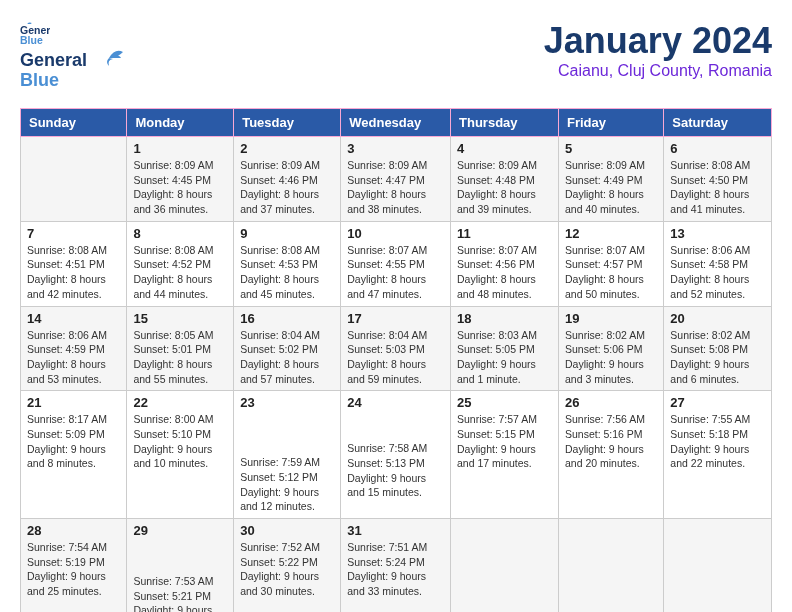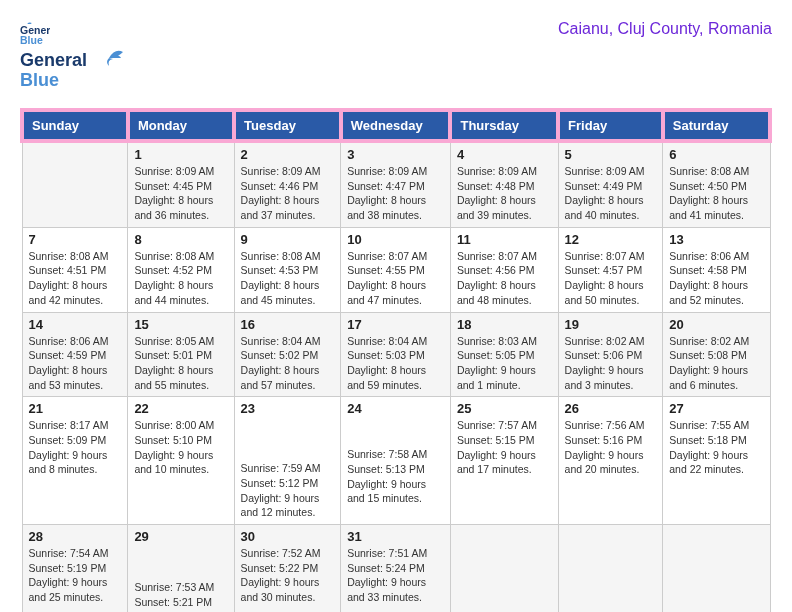--- a/index.html
+++ b/index.html
@@ -38,21 +38,21 @@
       border-collapse: collapse;
       font-size: 11px;
     }
     thead tr th {
       background-color: #2a5aa7;
       color: #fff;
       text-align: left;
       padding: 6px 8px;
       font-size: 13px;
       font-weight: bold;
-      border: 4px solid #f9a8d4;
+      border: 1px solid #f9a8d4;
     }
     tbody tr td {
       border: 1px solid #ccc;
       vertical-align: top;
       padding: 4px 6px;
       width: 113px;
       min-height: 80px;
     }
     tbody tr:nth-child(odd) td {
       background-color: #f5f5f5;
@@ -103,20 +103,21 @@
           <span style="font-size:18px;font-weight:bold;color:#4a8fd4;">Blue</span>
         </div>
         <svg style="position:absolute;top:-2px;right:-18px;" width="28" height="22" viewBox="0 0 28 22">
           <path d="M14,10 Q20,0 28,4 Q22,10 16,8 Q24,6 26,10" fill="#4a8fd4"></path>
           <path d="M14,10 Q10,14 14,18 Q12,12 18,11" fill="#4a8fd4"></path>
         </svg>
       </div>
     </div>
   </div>
   <div class="title-section">
+    <div class="calendar-title">January 2024</div>
     <div class="calendar-subtitle">Caianu, Cluj County, Romania</div>
   </div>
 </div>
 
 <table>
   <thead>
     <tr>
       <th>Sunday</th>
       <th>Monday</th>
       <th>Tuesday</th>

